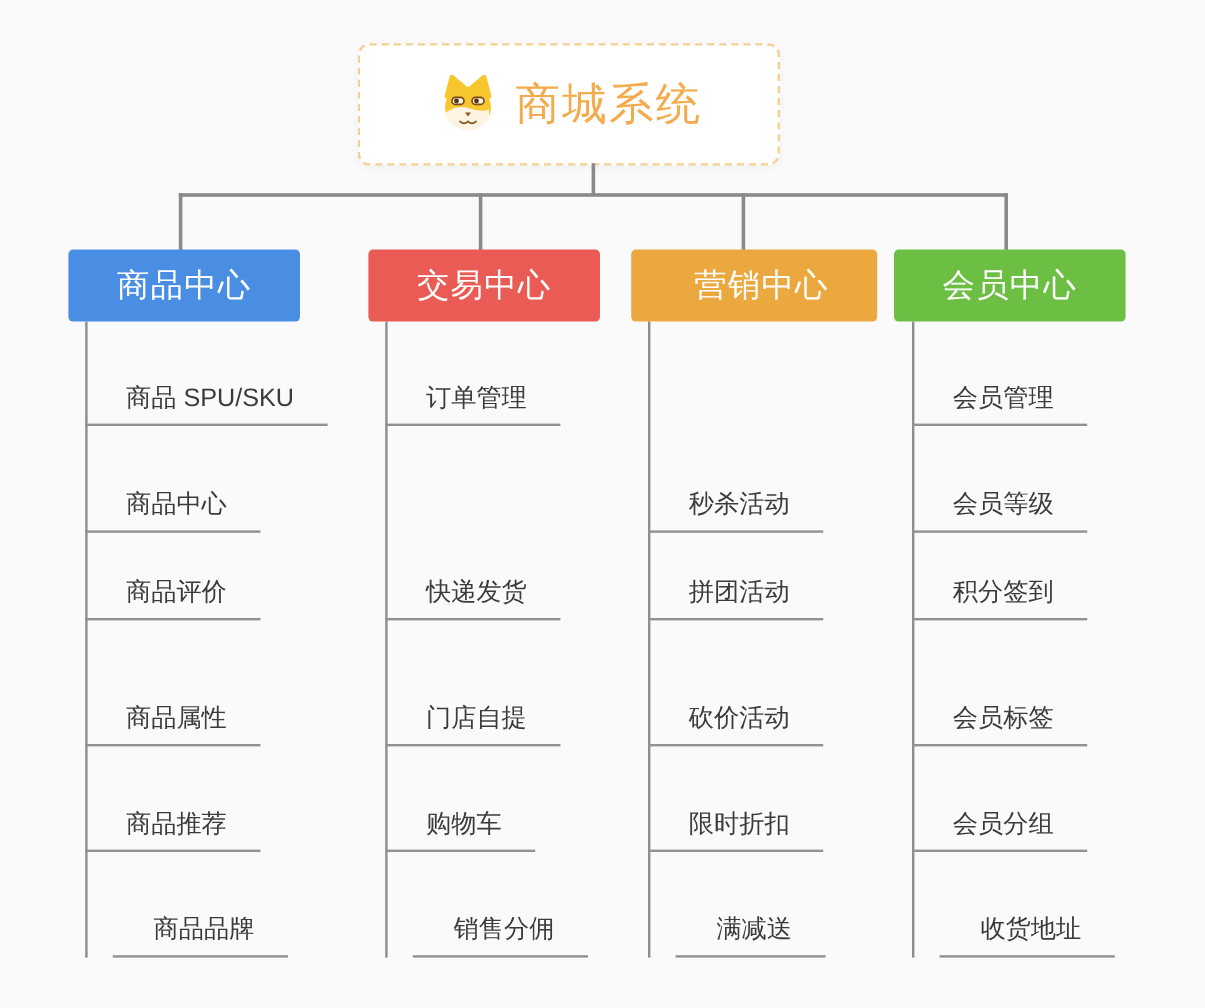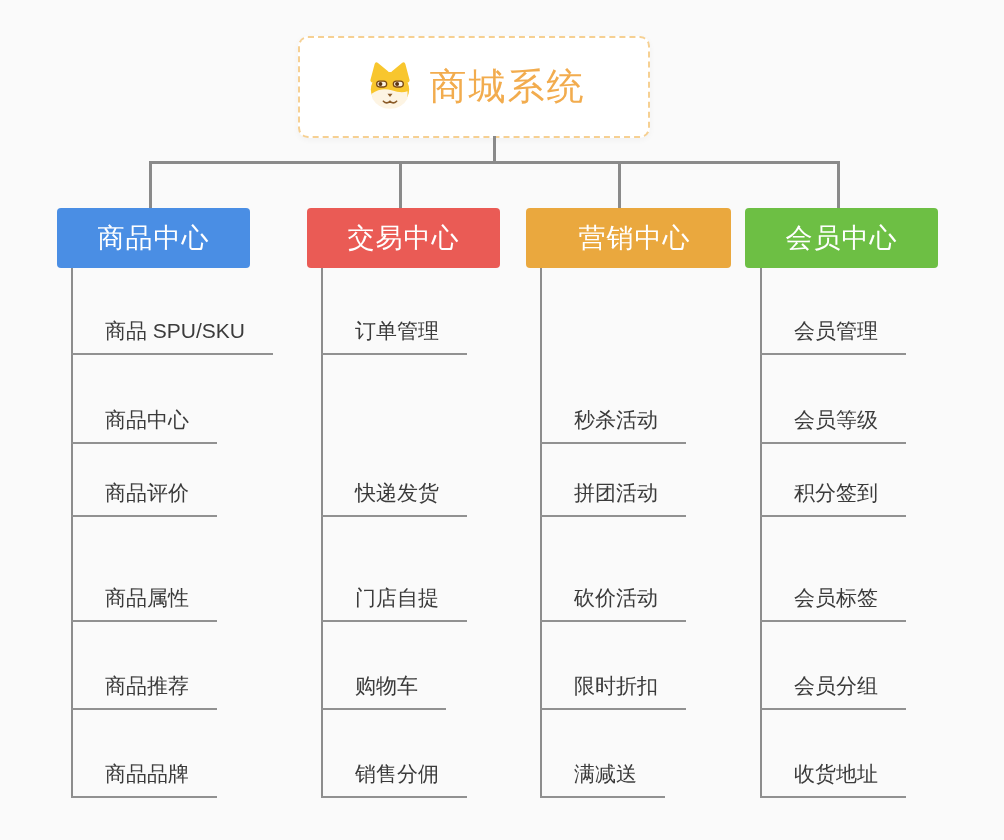--- a/index.html
+++ b/index.html
@@ -34,21 +34,21 @@
   .vline{position:absolute;top:268px;width:2px;height:530px;background:#8d8d8d;}
   .v0{left:71px;} .v1{left:321px;} .v2{left:540px;} .v3{left:760px;}
   
   .child{
     position:absolute;box-sizing:border-box;height:44px;
     padding:0 28px 8px 34px;border-bottom:2px solid #919191;
     display:flex;align-items:flex-end;
     font-size:21px;color:#3b3b3b;white-space:nowrap;width:max-content;
   }
   .c0{left:71px;} .c1{left:321px;} .c2{left:540px;} .c3{left:760px;}
-  .r0{top:311px;} .r1{top:400px;} .r2{top:473px;} .r3{top:578px;} .r4{top:666px;} .r5{top:754px;}
+  .r0{top:311px;} .r1{top:400px;} .r2{top:473px;} .r3{top:578px;} .r4{top:666px;} .r5{top:754px;margin-left:23px;}
 </style>
 </head>
 <body>
 
 <div class="canvas">
 
   <div class="root-node" style="border-color: rgb(246, 208, 146);">
     <svg class="dog-icon" viewBox="0 0 64 60" aria-hidden="true">
       <polygon points="11,22 16,3 28,13" fill="#f8c62e" stroke="#f8c62e" stroke-width="5" stroke-linejoin="round"></polygon>
       <polygon points="53,22 48,3 36,13" fill="#f8c62e" stroke="#f8c62e" stroke-width="5" stroke-linejoin="round"></polygon>

